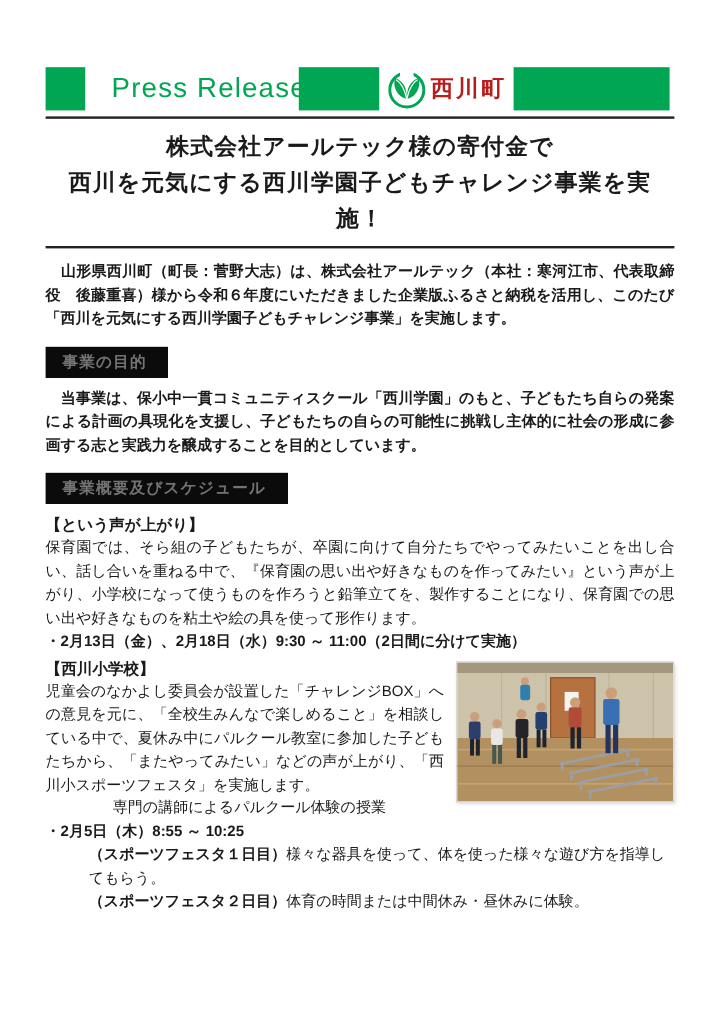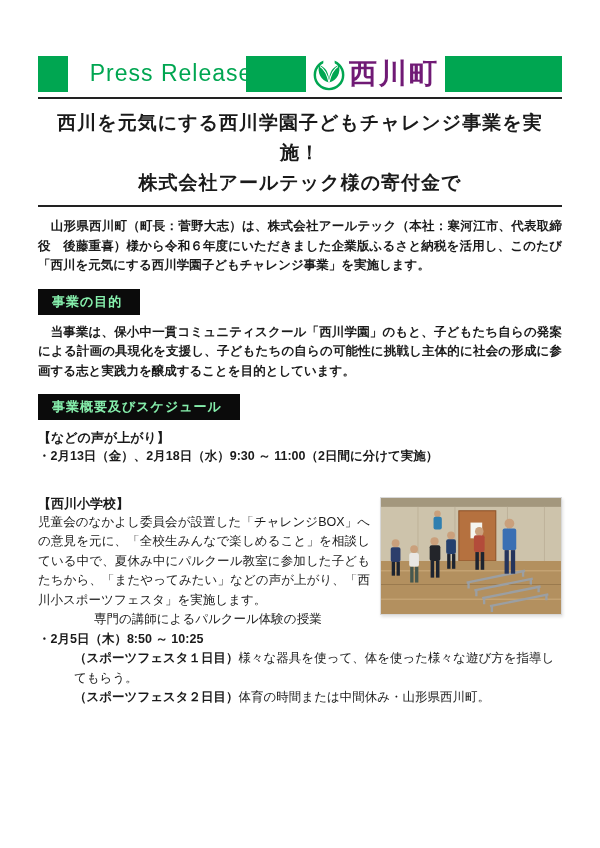--- a/index.html
+++ b/index.html
@@ -9,42 +9,42 @@
 
   
   .header-row { display:flex; align-items:center; height:37px; }
   .gblock { background:#00A651; height:36px; }
   .gb-left { width:33px; }
   .gb-mid { width:67px; margin-left:18px; }
   .gb-right { width:130px; margin-left:6px; }
   .pr-text { color:#00A651; font-size:23px; letter-spacing:1px; margin-left:22px; width:138px; white-space:nowrap; }
   .logo-wrap { display:flex; align-items:center; margin-left:6px; }
   .logo-svg { width:34px; height:34px; }
-  .town-name { color:#701a75; font-size:28px; font-weight:bold; letter-spacing:2px; margin-left:3px; white-space:nowrap; }
+  .town-name { color:#b91c1c; font-size:19px; font-weight:bold; letter-spacing:2px; margin-left:3px; white-space:nowrap; }
 
   .date-line { text-align:right; font-size:12px; margin:4px 2px 0 0; letter-spacing:1px; }
 
   .rule { border:none; border-top:2px solid #222; margin-top:5px; }
 
   .title-block { text-align:center; margin-top:9px; line-height:30px; font-weight:bold; font-size:19px; letter-spacing:1px; }
   .title-block span { display:block; }
   .rule2 { border:none; border-top:2px solid #222; margin-top:7px; }
 
   .body-text { font-size:12.5px; line-height:19.5px; margin-top:10px; text-align:justify;font-weight:bold; }
 
-  .badge { display:inline-block; background:#0b0b0b; color:#86efac; font-weight:bold; font-size:13px; padding:4px 18px 4px 14px; margin-top:13px; letter-spacing:1px; }
+  .badge { display:inline-block; background:#0b0b0b; color:#737373; font-weight:bold; font-size:13px; padding:4px 18px 4px 14px; margin-top:13px; letter-spacing:1px; }
 
   .subhead { font-size:13px; font-weight:bold; margin-top:9px; }
   .sub-body { font-size:12.5px; line-height:19.5px; text-align:justify; }
   .sched { font-size:12.5px; line-height:19.5px; }
   .sched .b { font-weight:bold; }
   .sched .detail { padding-left:56px; }
   .sched .detail2 { padding-left:36px; }
 
-  .elem-section { margin-top:28px; }
+  .elem-section { margin-top:4px; }
   .photo-box { float:right; width:182px; height:118px; margin:2px 0 6px 10px; border:1px solid #d8d8d8; box-shadow:1px 2px 3px rgba(0,0,0,0.12); }
   .photo-box svg { display:block; width:100%; height:100%; }
   .clear { clear:both; }
 </style>
 </head>
 <body>
 
 <div class="page">
 
   
@@ -63,36 +63,37 @@
       </svg>
       <span class="town-name">西川町</span>
     </div>
     <div class="gblock gb-right"></div>
   </div>
 
 
   <hr class="rule">
 
   <div class="title-block">
+    <span>株式会社アールテック様の寄付金で</span>
     <span>西川を元気にする西川学園子どもチャレンジ事業を実施！</span>
-    <span>株式会社アールテック様の寄付金で</span>
   </div>
 
   <hr class="rule2">
 
   <p class="body-text">　山形県西川町（町長：菅野大志）は、株式会社アールテック（本社：寒河江市、代表取締役　後藤重喜）様から令和６年度にいただきました企業版ふるさと納税を活用し、このたび「西川を元気にする西川学園子どもチャレンジ事業」を実施します。</p>
 
   <div class="badge">事業の目的</div>
   <p class="body-text" style="margin-top:8px;">　当事業は、保小中一貫コミュニティスクール「西川学園」のもと、子どもたち自らの発案による計画の具現化を支援し、子どもたちの自らの可能性に挑戦し主体的に社会の形成に参画する志と実践力を醸成することを目的としています。</p>
 
   <div class="badge">事業概要及びスケジュール</div>
 
   
   <section>
-    <div class="subhead">【などの声が上がり】</div>
+    <div class="subhead">【という声が上がり】</div>
+    <p class="sub-body">保育園では、そら組の子どもたちが、卒園に向けて自分たちでやってみたいことを出し合い、話し合いを重ねる中で、『保育園の思い出や好きなものを作ってみたい』という声が上がり、小学校になって使うものを作ろうと鉛筆立てを、製作することになり、保育園での思い出や好きなものを粘土や絵の具を使って形作ります。</p>
     <div class="sched">
       <div class="b">・2月13日（金）、2月18日（水）9:30 ～ 11:00（2日間に分けて実施）</div>
     </div>
   </section>
 
   
   <section class="elem-section">
     <div class="photo-box">
       <svg viewBox="0 0 185 118" preserveAspectRatio="none">
         <rect x="0" y="0" width="185" height="64" fill="#cdc3ab"></rect>
@@ -140,23 +141,23 @@
             <rect x="133.5" y="53" width="4.4" height="24" fill="#24345c"></rect>
           <circle cx="58" cy="16" r="3.4" fill="#caa07c"></circle>
             <rect x="54" y="19" width="8.5" height="13" rx="2" fill="#2f7fb0"></rect>
         </g>
       </svg>
     </div>
     <div class="subhead" style="margin-top:2px;">【西川小学校】</div>
     <p class="sub-body">児童会のなかよし委員会が設置した「チャレンジBOX」への意見を元に、「全校生みんなで楽しめること」を相談している中で、夏休み中にパルクール教室に参加した子どもたちから、「またやってみたい」などの声が上がり、「西川小スポーツフェスタ」を実施します。</p>
     <div class="sched">
       <div class="detail">専門の講師によるパルクール体験の授業</div>
-      <div class="b">・2月5日（木）8:50 ～ 10:25</div>
+      <div class="b">・2月5日（木）8:55 ～ 10:25</div>
       <div class="detail2"><span class="b">（スポーツフェスタ１日目）</span><span>様々な器具を使って、体を使った様々な遊び方を指導してもらう。</span></div>
-      <div class="detail2"><span class="b">（スポーツフェスタ２日目）</span><span>体育の時間または中間休み・山形県西川町。</span></div>
+      <div class="detail2"><span class="b">（スポーツフェスタ２日目）</span><span>体育の時間または中間休み・昼休みに体験。</span></div>
     </div>
     <div class="clear"></div>
   </section>
 
   
   
 
   
   
   

